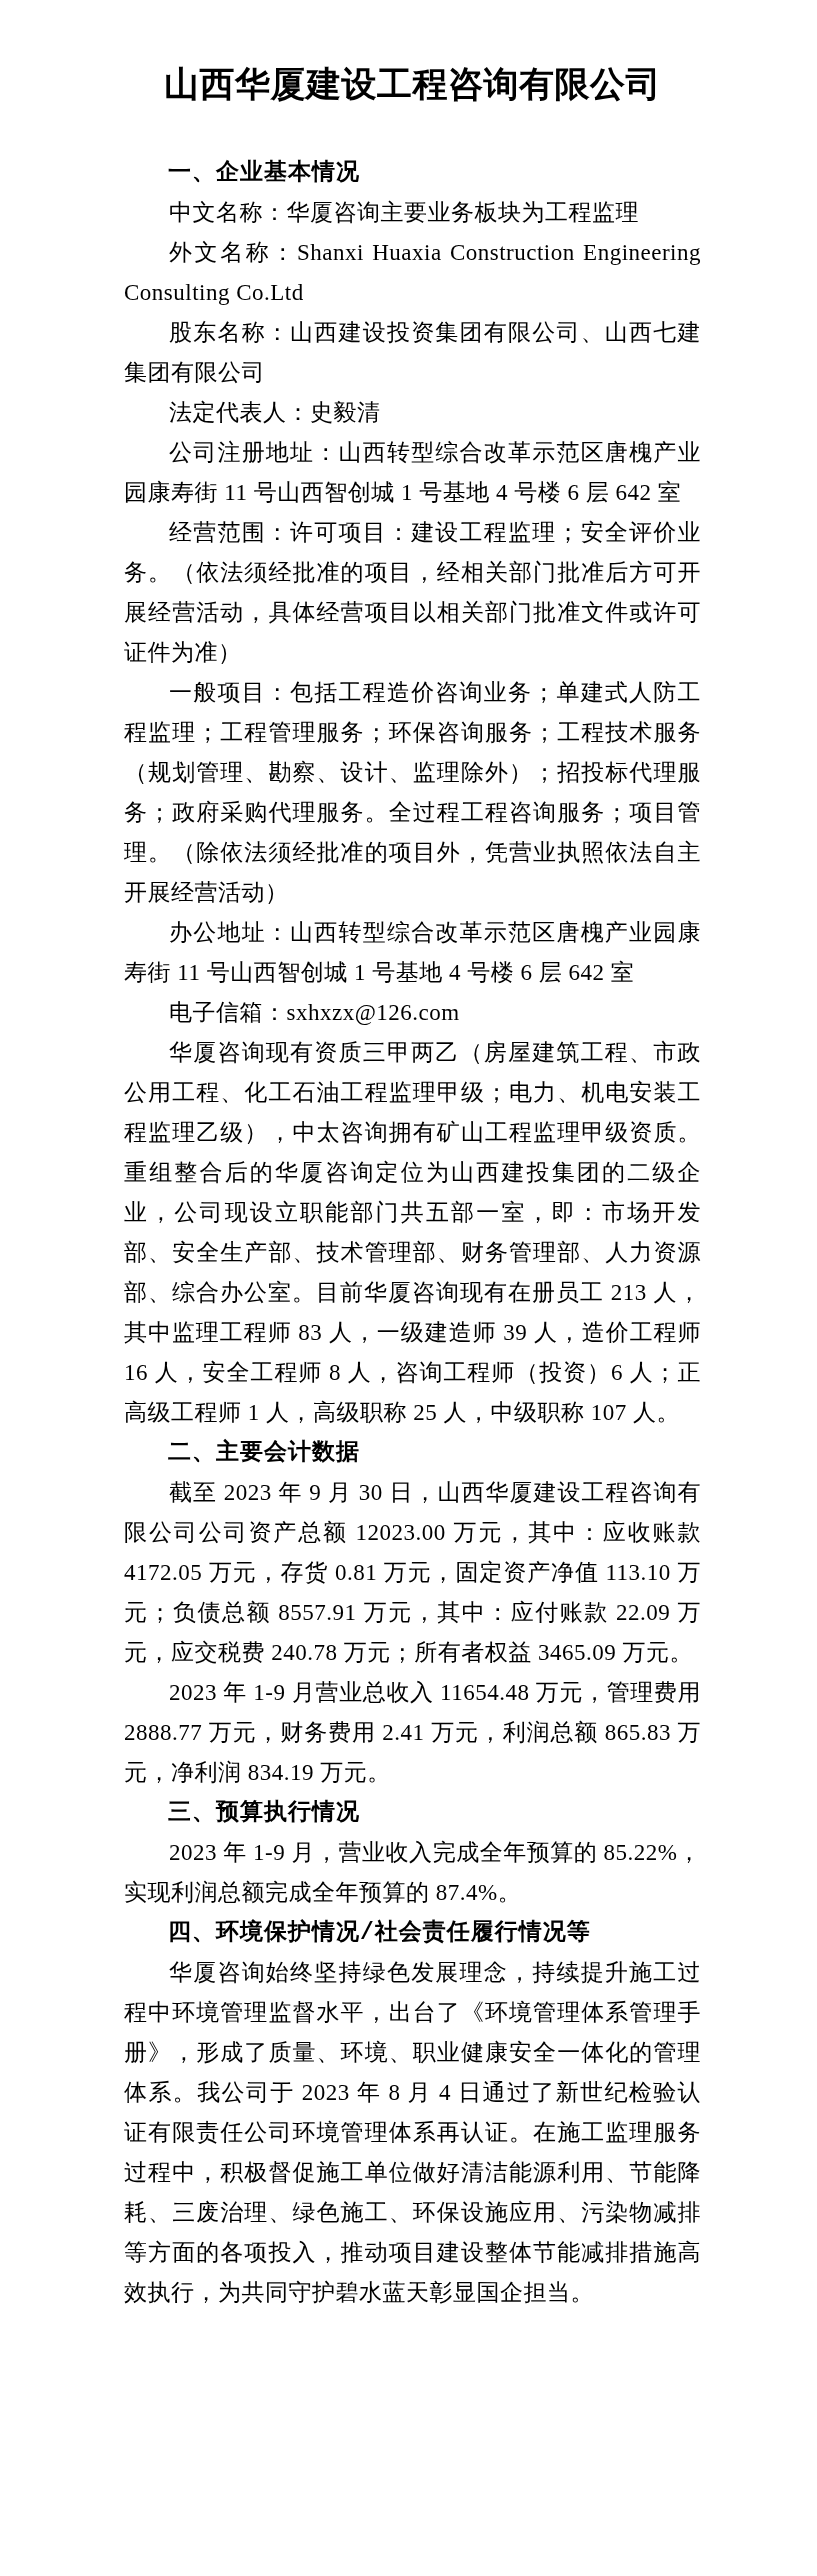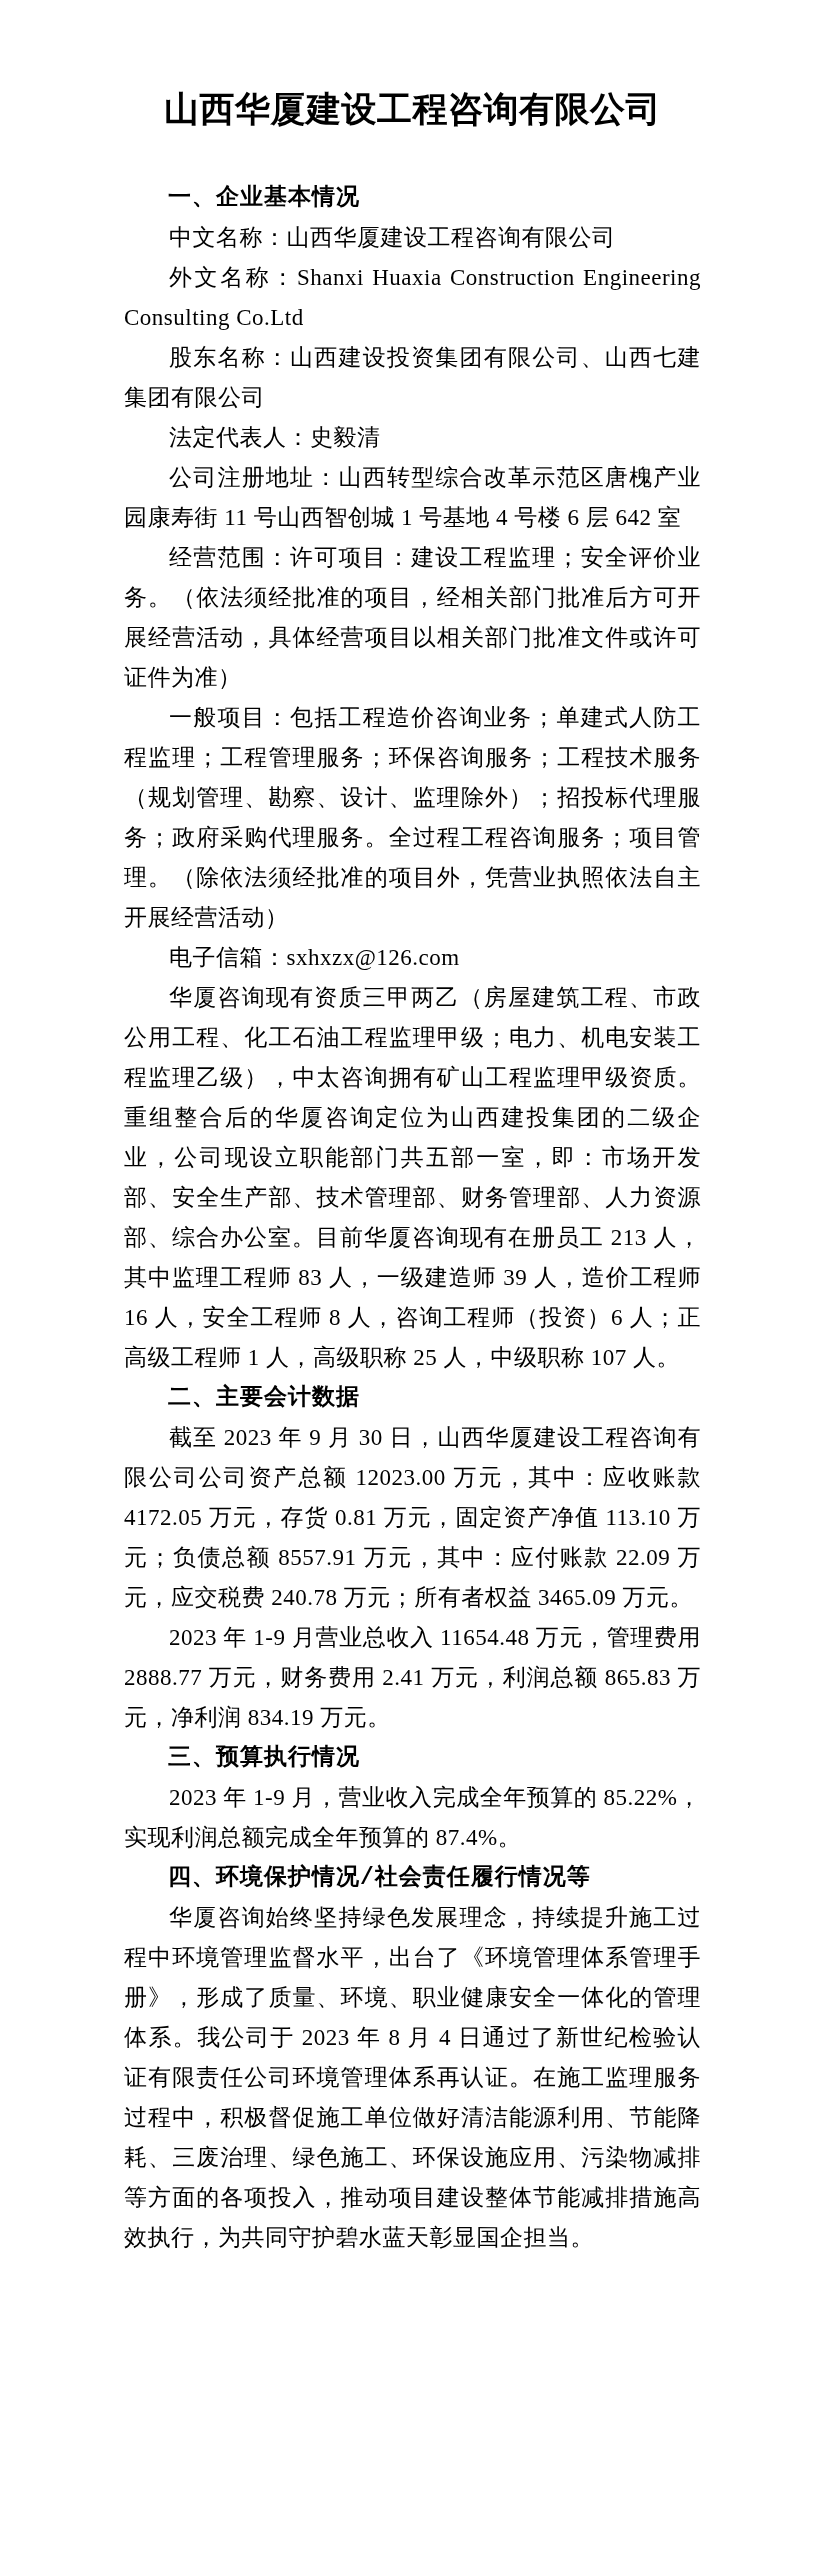--- a/index.html
+++ b/index.html
@@ -18,21 +18,21 @@
     overflow: hidden;
   }
   .doc-title {
     margin: 0 0 44px 0;
     font-size: 35px;
     line-height: 49px;
     font-weight: 700;
     text-align: center;
     letter-spacing: 0.5px;
   }
-  .doc-title .title-line { display: block; white-space: nowrap; margin-top: 25px; }
+  .doc-title .title-line { display: block; white-space: nowrap; }
   .sec-heading {
     margin: 0;
     font-size: 23px;
     line-height: 40px;
     font-weight: 700;
     font-family: Liberation Mono, monospace;
     text-indent: 44px;
     letter-spacing: 1px;
   }
   .para {
@@ -46,27 +46,28 @@
 <body>
 
 <div class="page">
 
   <h1 class="doc-title">
     <span class="title-line">山西华厦建设工程咨询有限公司</span>
   </h1>
 
   <section>
     <h2 class="sec-heading">一、企业基本情况</h2>
-    <p class="para">中文名称：山西华厦建设工程咨询有限公司</p>
+    <p class="para">中文名称：华厦咨询主要业务板块为工程监理</p>
     <p class="para">外文名称：Shanxi Huaxia Construction Engineering Consulting Co.Ltd</p>
     <p class="para">股东名称：山西建设投资集团有限公司、山西七建集团有限公司</p>
     <p class="para">法定代表人：史毅清</p>
     <p class="para">公司注册地址：山西转型综合改革示范区唐槐产业园康寿街 11 号山西智创城 1 号基地 4 号楼 6 层 642 室</p>
     <p class="para">经营范围：许可项目：建设工程监理；安全评价业务。（依法须经批准的项目，经相关部门批准后方可开展经营活动，具体经营项目以相关部门批准文件或许可证件为准）</p>
     <p class="para">一般项目：包括工程造价咨询业务；单建式人防工程监理；工程管理服务；环保咨询服务；工程技术服务（规划管理、勘察、设计、监理除外）；招投标代理服务；政府采购代理服务。全过程工程咨询服务；项目管理。（除依法须经批准的项目外，凭营业执照依法自主开展经营活动）</p>
+    <p class="para">办公地址：山西转型综合改革示范区唐槐产业园康寿街 11 号山西智创城 1 号基地 4 号楼 6 层 642 室</p>
     <p class="para">电子信箱：sxhxzx@126.com</p>
     <p class="para">华厦咨询现有资质三甲两乙（房屋建筑工程、市政公用工程、化工石油工程监理甲级；电力、机电安装工程监理乙级），中太咨询拥有矿山工程监理甲级资质。重组整合后的华厦咨询定位为山西建投集团的二级企业，公司现设立职能部门共五部一室，即：市场开发部、安全生产部、技术管理部、财务管理部、人力资源部、综合办公室。目前华厦咨询现有在册员工 213 人，其中监理工程师 83 人，一级建造师 39 人，造价工程师 16 人，安全工程师 8 人，咨询工程师（投资）6 人；正高级工程师 1 人，高级职称 25 人，中级职称 107 人。</p>
   </section>
 
   <section>
     <h2 class="sec-heading">二、主要会计数据</h2>
     <p class="para">截至 2023 年 9 月 30 日，山西华厦建设工程咨询有限公司公司资产总额 12023.00 万元，其中：应收账款 4172.05 万元，存货 0.81 万元，固定资产净值 113.10 万元；负债总额 8557.91 万元，其中：应付账款 22.09 万元，应交税费 240.78 万元；所有者权益 3465.09 万元。</p>
     <p class="para">2023 年 1-9 月营业总收入 11654.48 万元，管理费用 2888.77 万元，财务费用 2.41 万元，利润总额 865.83 万元，净利润 834.19 万元。</p>
   </section>
 

